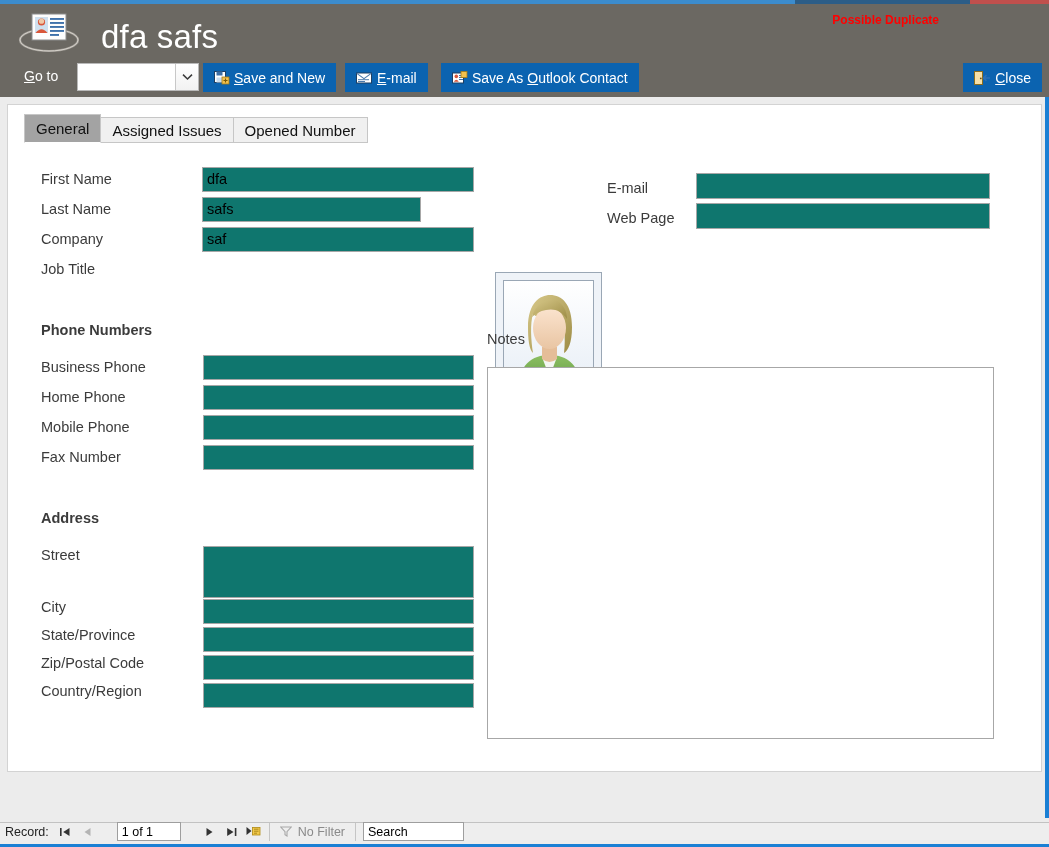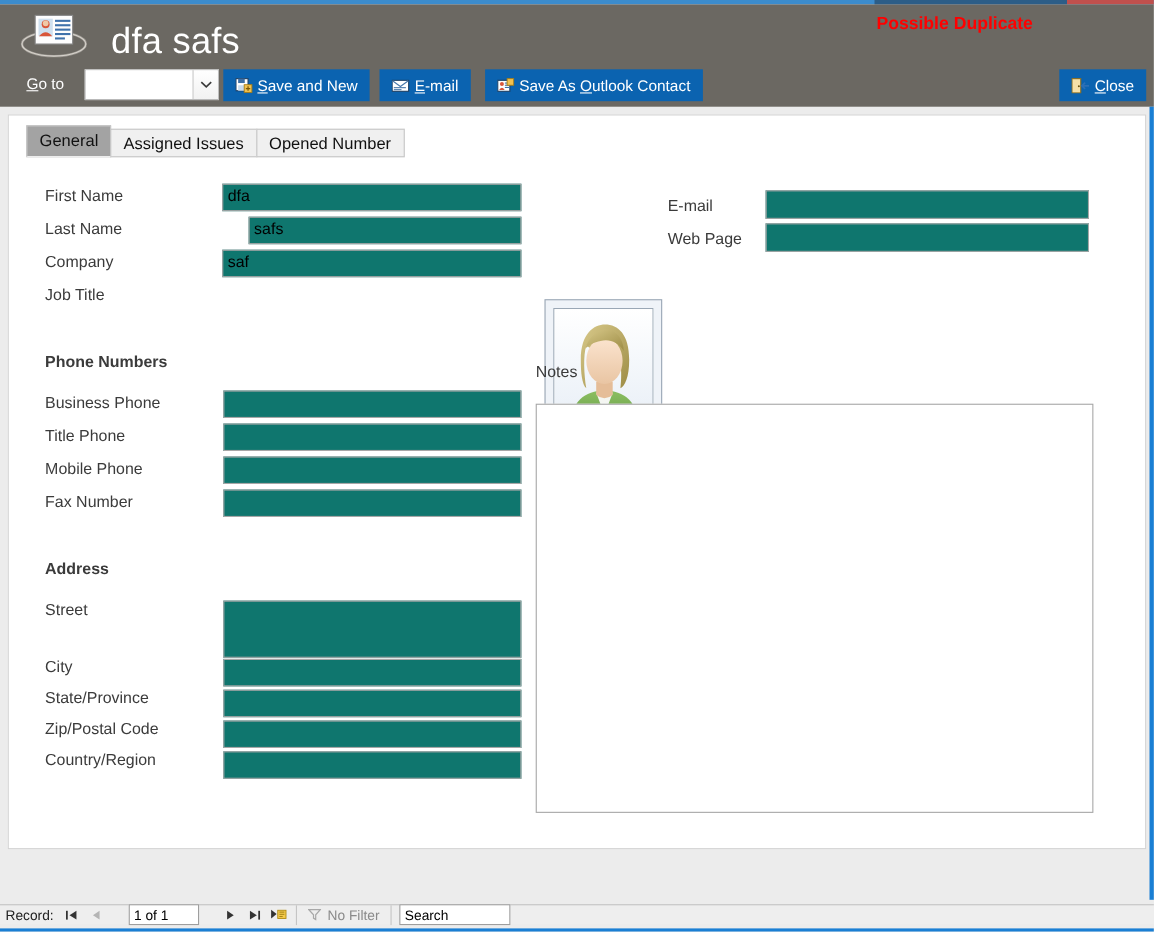--- a/index.html
+++ b/index.html
@@ -51,21 +51,21 @@
     position: absolute; left: 101px; top: 14px;
     font-size: 33px;
     color: #ffffff;
     font-weight: 400;
     letter-spacing: 0.2px;
     white-space: nowrap;
   }
 
   .dup-badge {
     position: absolute; right: 110px; top: 9px;
-    font-size: 16px;
+    font-size: 12px;
     font-weight: bold;
     color: #ff0000;
     white-space: nowrap;
   }
 
   .goto-label {
     position: absolute; left: 24px; top: 64px;
     font-size: 14px;
     color: #ffffff;
     white-space: nowrap;
@@ -383,33 +383,33 @@
     <div class="tabstrip">
       <div class="tab active">General</div>
       <div class="tab">Assigned Issues</div>
       <div class="tab">Opened Number</div>
     </div>
 
     <div class="lbl" style="left:33px; top:66px;">First Name</div>
     <div class="tbox" style="left:194px; top:62px; width:272px; height:25px;">dfa</div>
 
     <div class="lbl" style="left:33px; top:96px;">Last Name</div>
-    <div class="tbox" style="left:194px; top:92px; width:248px; height:25px;margin-left:24px;">safs</div>
+    <div class="tbox" style="left:194px; top:92px; width:219px; height:25px;">safs</div>
 
     <div class="lbl" style="left:33px; top:126px;">Company</div>
     <div class="tbox" style="left:194px; top:122px; width:272px; height:25px;">saf</div>
 
     <div class="lbl" style="left:33px; top:156px;">Job Title</div>
 
     <div class="section-hdr" style="left:33px; top:217px;">Phone Numbers</div>
 
     <div class="lbl" style="left:33px; top:254px;">Business Phone</div>
     <div class="tbox" style="left:195px; top:250px; width:271px; height:25px;"></div>
 
-    <div class="lbl" style="left:33px; top:284px;">Title Phone</div>
+    <div class="lbl" style="left:33px; top:284px;">Home Phone</div>
     <div class="tbox" style="left:195px; top:280px; width:271px; height:25px;"></div>
 
     <div class="lbl" style="left:33px; top:314px;">Mobile Phone</div>
     <div class="tbox" style="left:195px; top:310px; width:271px; height:25px;"></div>
 
     <div class="lbl" style="left:33px; top:344px;">Fax Number</div>
     <div class="tbox" style="left:195px; top:340px; width:271px; height:25px;"></div>
 
     <div class="section-hdr" style="left:33px; top:405px;">Address</div>
 

